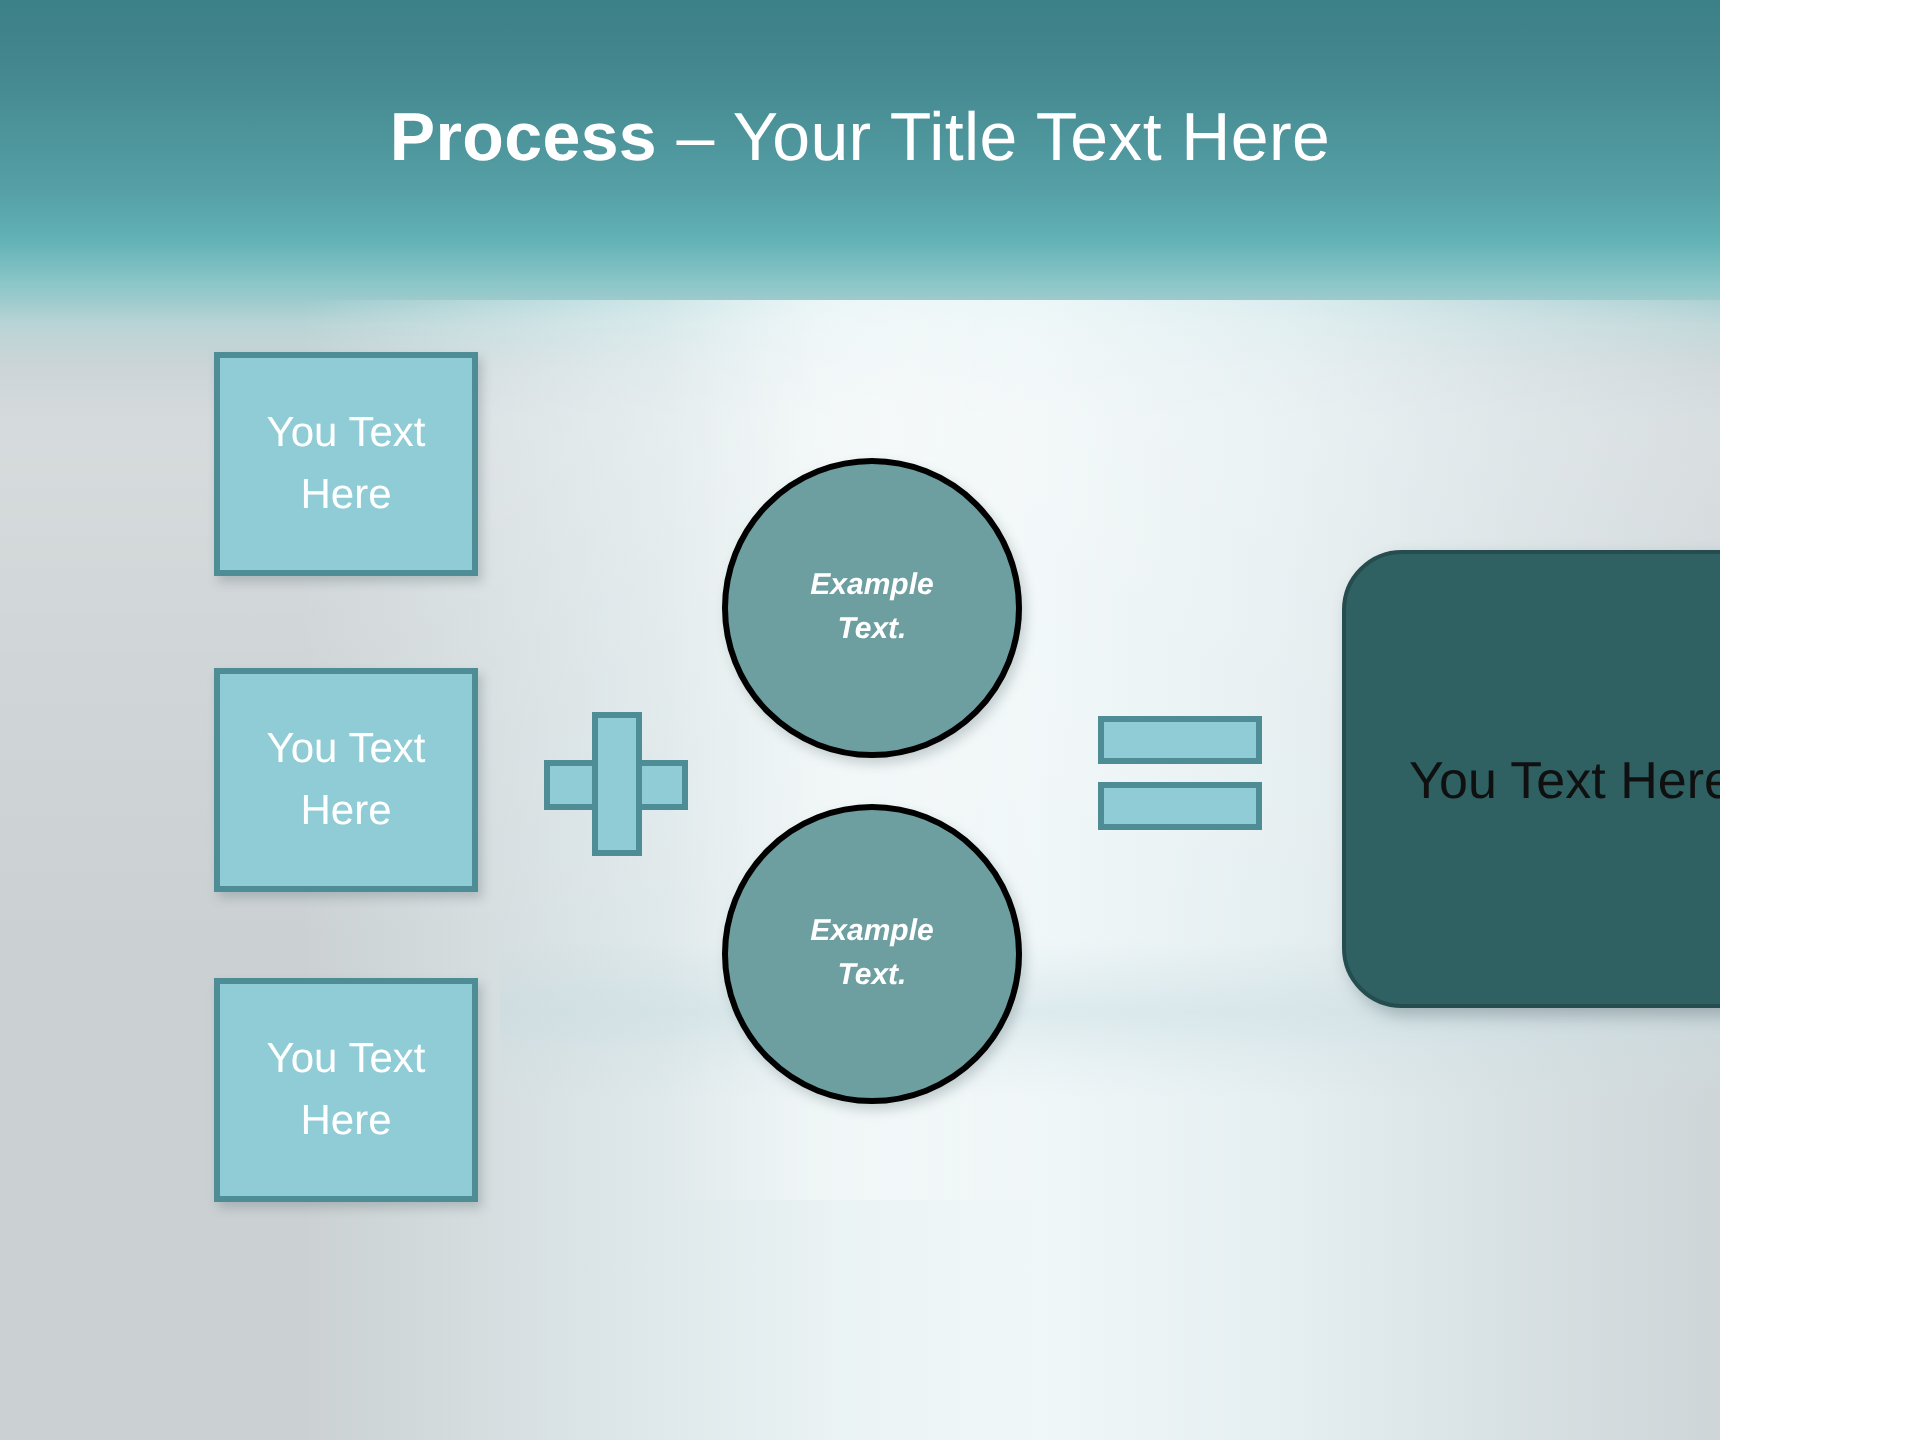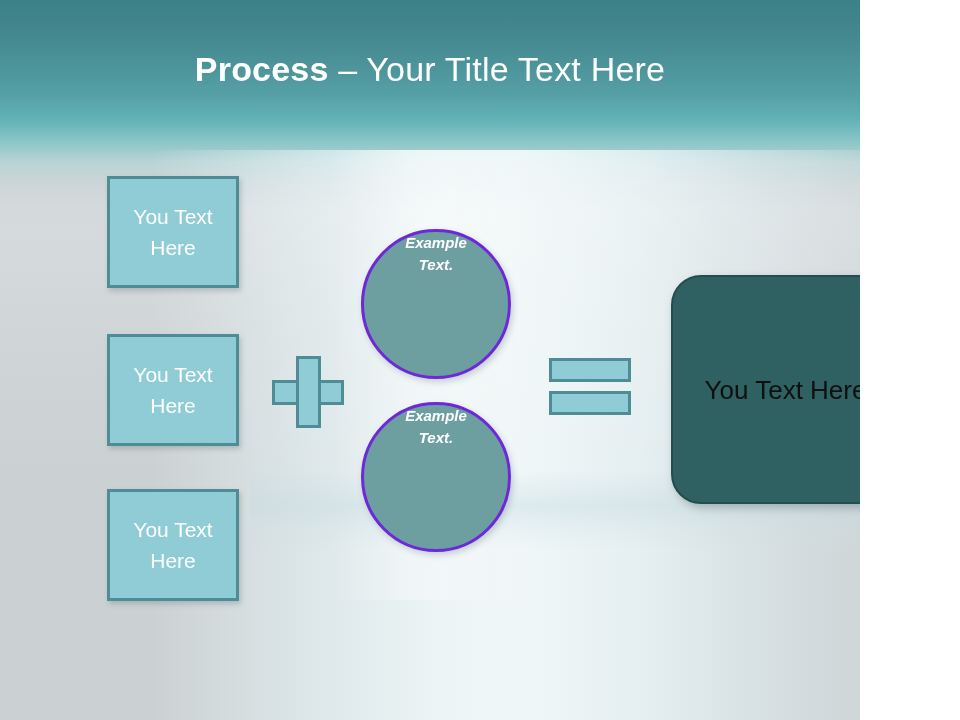--- a/index.html
+++ b/index.html
@@ -153,24 +153,25 @@
 
   
   .circle {
     position: absolute;
     left: 361px;
     width: 150px;
     height: 150px;
     box-sizing: border-box;
     border-radius: 50%;
     background: #6d9ea0;
-    border: 3px solid #6d28d9;
+    border: 3px solid #000000;
     display: flex;
     flex-direction: column;
     align-items: center;
+    justify-content: center;
     text-align: center;
     color: #ffffff;
     font-size: 15px;
     font-weight: bold;
     font-style: italic;
     line-height: 22px;
     box-shadow: 2px 3px 6px rgba(80,100,105,0.28);
   }
   .circle-1 { top: 229px; }
   .circle-2 { top: 402px; }

